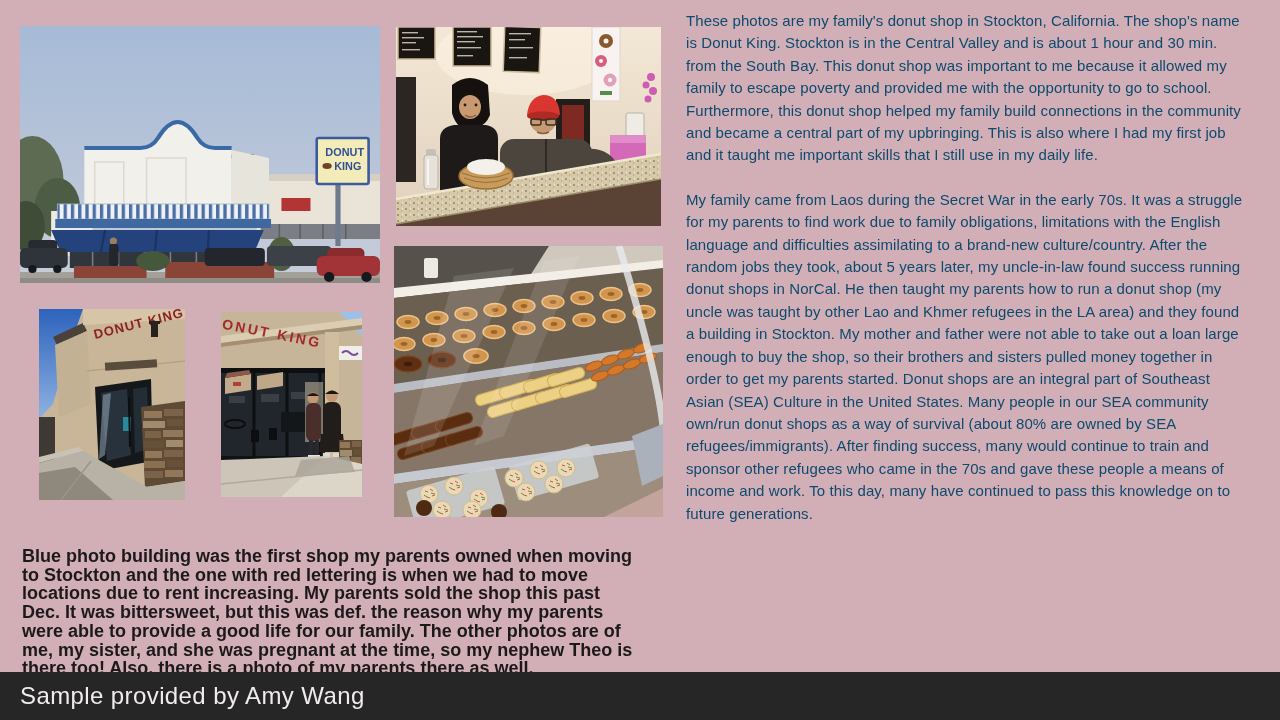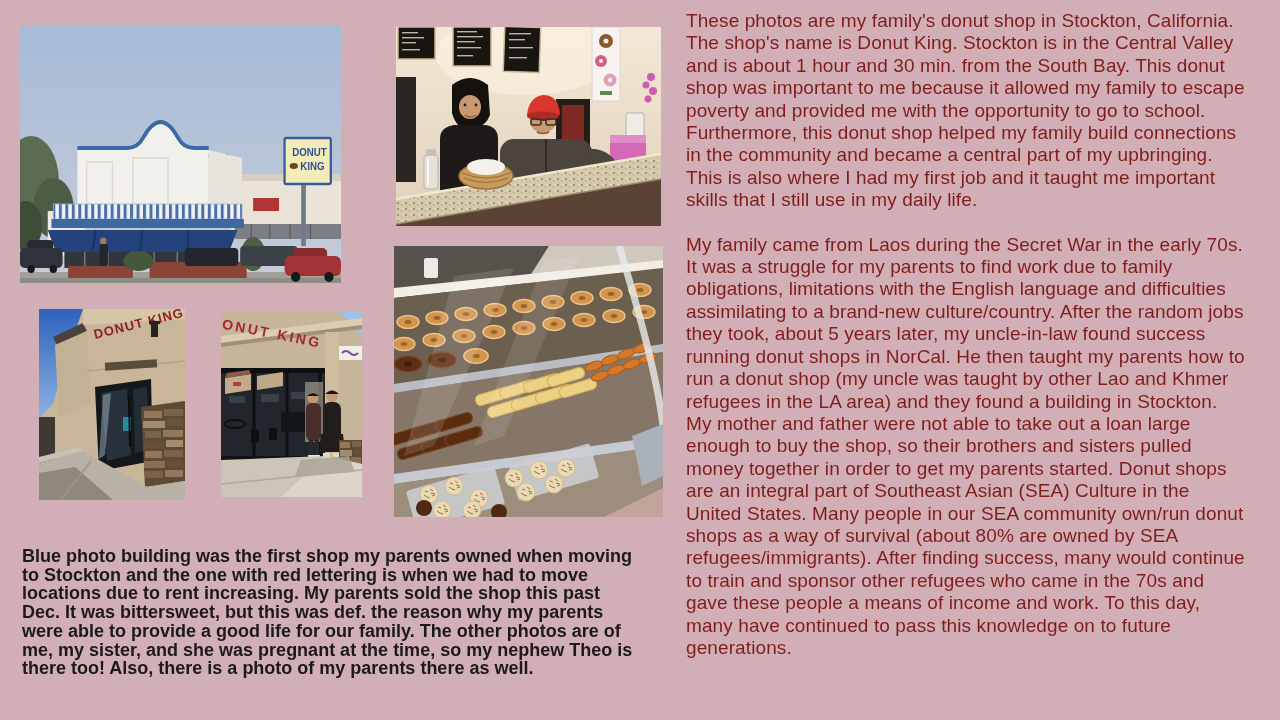--- a/index.html
+++ b/index.html
@@ -3,28 +3,28 @@
 <meta charset="utf-8">
 <style>
   html,body{margin:0;padding:0;background:#888;}
   .slide{
     position:relative;width:1280px;height:720px;overflow:hidden;
     background:#d2afb7;
     font-family:"Liberation Sans",sans-serif;
   }
   .photo{position:absolute;margin:0;padding:0;overflow:hidden;}
   .photo svg{display:block;width:100%;height:100%;}
-  #ph-building{left:20px;top:26px;width:321px;height:257px;}
+  #ph-building{left:20px;top:26px;width:360px;height:257px;}
   #ph-parents{left:396px;top:27px;width:265px;height:199px;}
   #ph-case{left:394px;top:246px;width:269px;height:271px;}
   #ph-door{left:39px;top:309px;width:146px;height:191px;}
   #ph-family{left:221px;top:312px;width:141px;height:185px;}
   .main-text{
     position:absolute;left:686px;top:10px;width:562px;
-    color:#7f1d1d;font-size:19px;line-height:22.4px;font-weight:400;
+    color:#0c4a6e;font-size:15px;line-height:22.4px;font-weight:400;
     letter-spacing:0.1px;
   }
   .main-text p{margin:0 0 22px 0;}
   .caption{
     position:absolute;left:22px;top:529px;width:620px;
     color:#1c191b;font-size:18px;line-height:18.7px;font-weight:700;
   }
   .footer{
     position:absolute;left:0;top:672px;width:1280px;height:48px;
     background:#262626;color:#f1ecec;display:flex;align-items:center;
@@ -459,14 +459,17 @@
     </svg>
   </figure>
 
   <div class="main-text">
     <p>These photos are my family's donut shop in Stockton, California. The shop's name is Donut King. Stockton is in the Central Valley and is about 1 hour and 30 min. from the South Bay. This donut shop was important to me because it allowed my family to escape poverty and provided me with the opportunity to go to school. Furthermore, this donut shop helped my family build connections in the community and became a central part of my upbringing. This is also where I had my first job and it taught me important skills that I still use in my daily life.</p>
     <p>My family came from Laos during the Secret War in the early 70s. It was a struggle for my parents to find work due to family obligations, limitations with the English language and difficulties assimilating to a brand-new culture/country. After the random jobs they took, about 5 years later, my uncle-in-law found success running donut shops in NorCal. He then taught my parents how to run a donut shop (my uncle was taught by other Lao and Khmer refugees in the LA area) and they found a building in Stockton. My mother and father were not able to take out a loan large enough to buy the shop, so their brothers and sisters pulled money together in order to get my parents started. Donut shops are an integral part of Southeast Asian (SEA) Culture in the United States. Many people in our SEA community own/run donut shops as a way of survival (about 80% are owned by SEA refugees/immigrants). After finding success, many would continue to train and sponsor other refugees who came in the 70s and gave these people a means of income and work. To this day, many have continued to pass this knowledge on to future generations.</p>
   </div>
 
   <p class="caption">Blue photo building was the first shop my parents owned when moving to Stockton and the one with red lettering is when we had to move locations due to rent increasing. My parents sold the shop this past Dec. It was bittersweet, but this was def. the reason why my parents were able to provide a good life for our family. The other photos are of me, my sister, and she was pregnant at the time, so my nephew Theo is there too! Also, there is a photo of my parents there as well.</p>
 
+  <footer class="footer">
+    <span>Sample provided by Amy Wang</span>
+  </footer>
 
 </div>
 
 </body></html>

